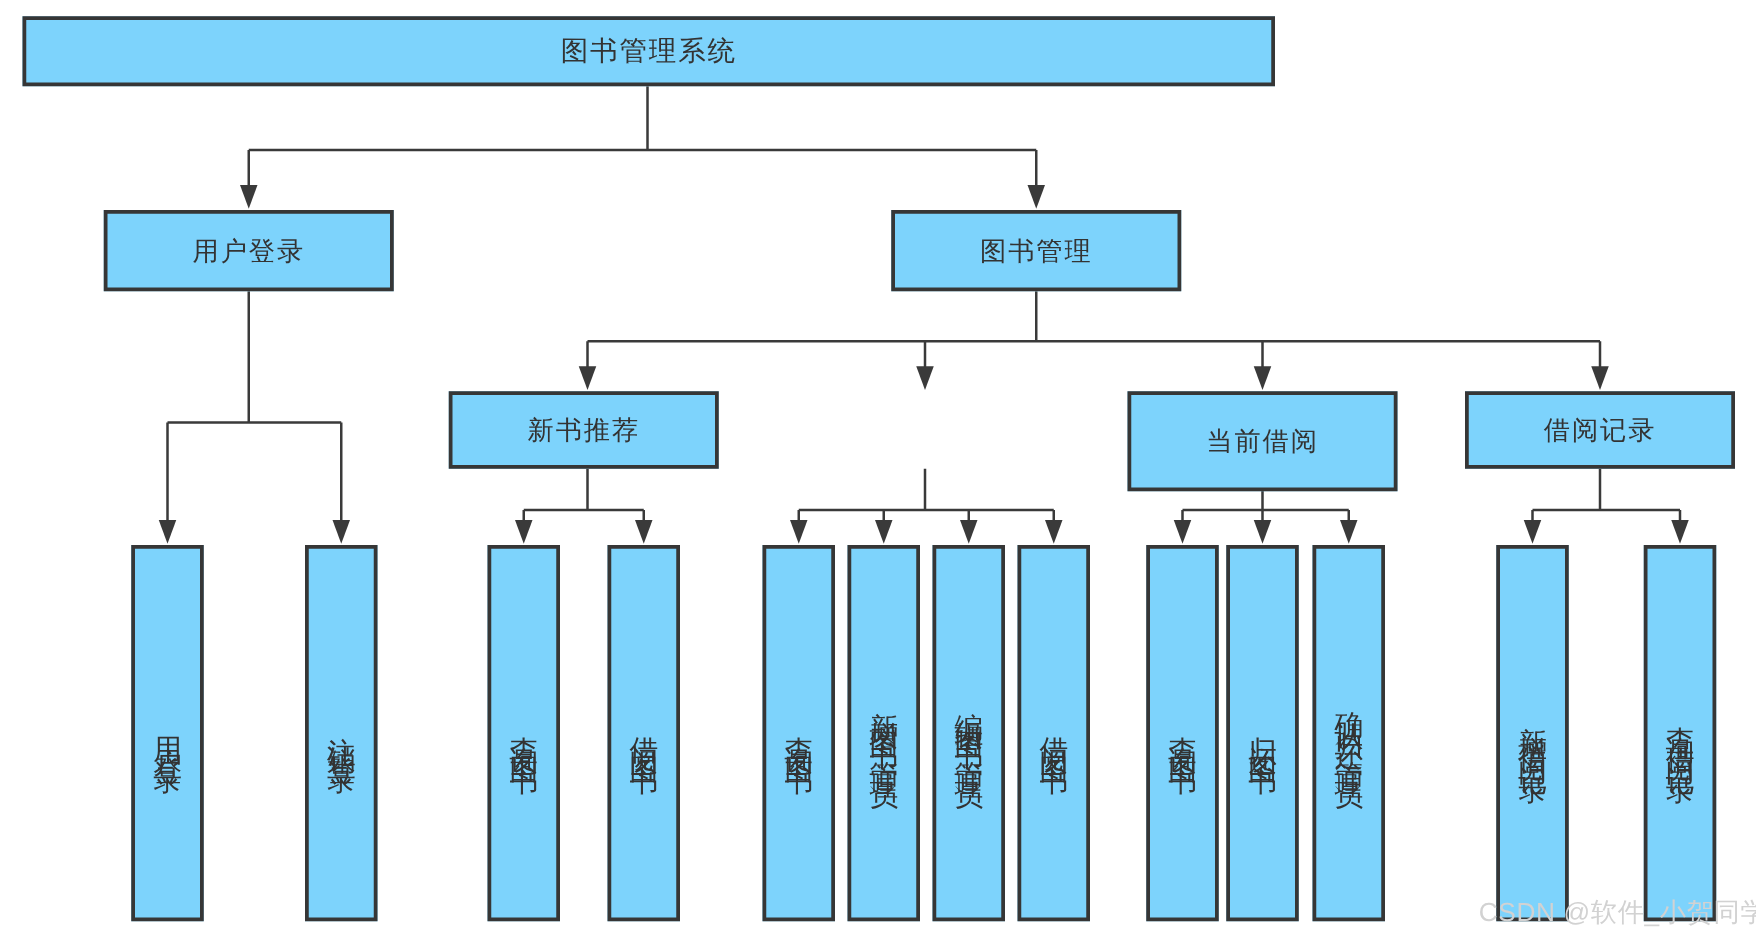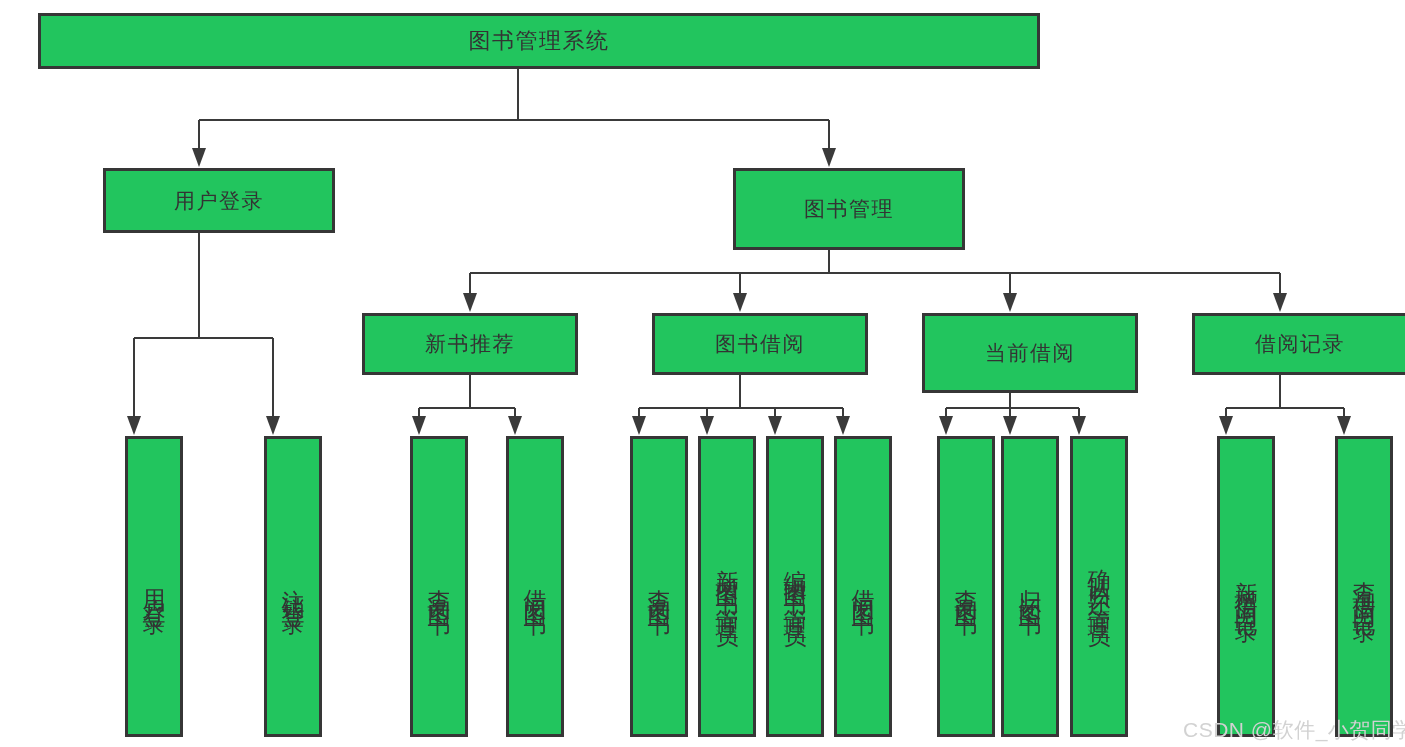--- a/index.html
+++ b/index.html
@@ -9,22 +9,22 @@
     font-family:"Liberation Sans", sans-serif;
     color: var(--text, #333333);
     overflow:hidden;
   }
   .connectors { position:absolute; left:0; top:0; z-index:1; }
   .connectors path { stroke: var(--line, #3a3a3a); stroke-width:2; fill:none; }
   .connectors polygon { fill: var(--line, #3a3a3a); }
   .box {
     position:absolute; box-sizing:border-box; z-index:2;
     border:3px solid var(--box-border, #363636);
-    background:#22c55e;
-    display:flex; align-items:center; justify-content:center;margin-left:20px;
+    background:#7dd3fc;
+    display:flex; align-items:center; justify-content:center;
   }
   .h-box { font-size:21px; letter-spacing:1.5px; }
   .root-box { font-size:22px; }
   .v-box {
     writing-mode: vertical-rl;
     text-orientation: mixed;
     font-size:23px; letter-spacing:8px; line-height:1;
   }
   .watermark {
     position:absolute; left:1183px; top:716px; z-index:5;
@@ -66,24 +66,23 @@
       <polygon points="1003,416 1017,416 1010,435"></polygon>
       <polygon points="1072,416 1086,416 1079,435"></polygon>
       <polygon points="1219,416 1233,416 1226,435"></polygon>
       <polygon points="1337,416 1351,416 1344,435"></polygon>
     </g>
   </svg>
 
   <div class="box h-box root-box" style="left:18px;top:13px;width:1002px;height:56px">图书管理系统</div>
 
   <div class="box h-box" style="left:83px;top:168px;width:232px;height:65px">用户登录</div>
-  <div class="box h-box" style="left:713px;top:168px;width:232px;height:82px">图书管理</div>
+  <div class="box h-box" style="left:713px;top:168px;width:232px;height:65px">图书管理</div>
 
-  <div class="box h-box" style="left:342px;top:313px;width:216px;height:62px">新书推荐</div>
-  <div class="box h-box" style="left:632px;top:313px;width:216px;height:62px">图书借阅</div>
+  <div class="box h-box" style="left:359px;top:313px;width:216px;height:62px">新书推荐</div>
   <div class="box h-box" style="left:902px;top:313px;width:216px;height:80px">当前借阅</div>
   <div class="box h-box" style="left:1172px;top:313px;width:216px;height:62px">借阅记录</div>
 
   <div class="box v-box" style="left:105px;top:436px;width:58px;height:301px">用户登录</div>
   <div class="box v-box" style="left:244px;top:436px;width:58px;height:301px">注销登录</div>
 
   <div class="box v-box" style="left:390px;top:436px;width:58px;height:301px">查询图书</div>
   <div class="box v-box" style="left:486px;top:436px;width:58px;height:301px">借阅图书</div>
 
   <div class="box v-box" style="left:610px;top:436px;width:58px;height:301px">查询图书</div>

